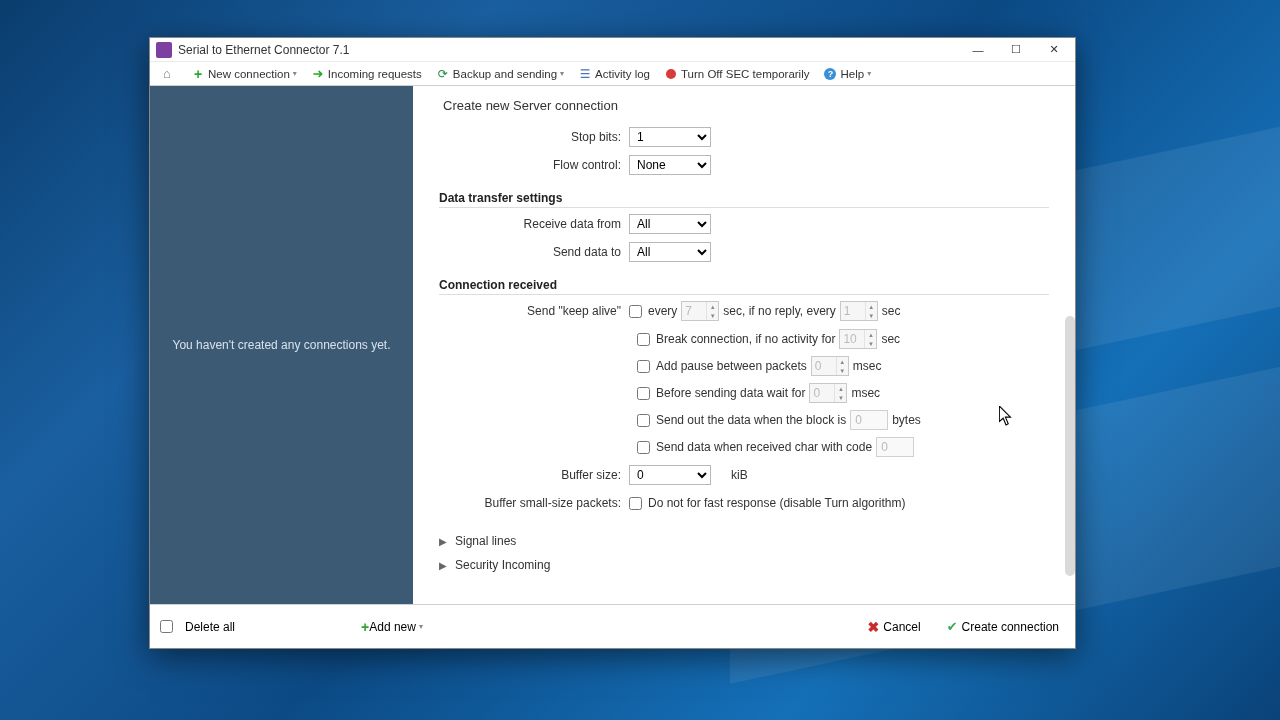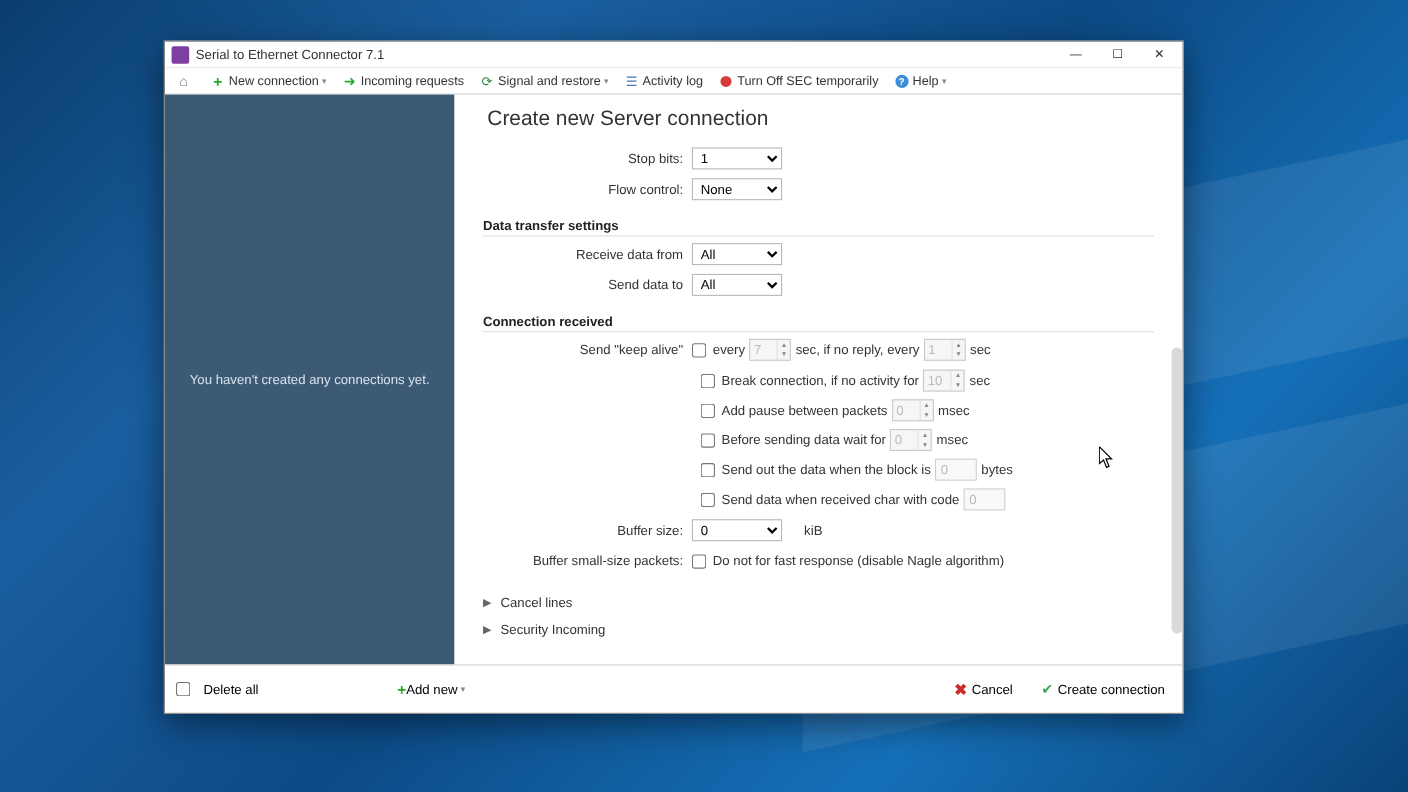--- a/index.html
+++ b/index.html
@@ -19,21 +19,21 @@
 .arrow-in{color:#2aa82a;font-size:13px;}
 .refresh{color:#2b8a3e;font-size:12px;}
 .log-ic{color:#4a78b5;font-size:12px;}
 .home-ic{color:#7a7a7a;font-size:13px;}
 .red-dot{width:10px;height:10px;border-radius:50%;background:#d83b3b;display:inline-block;}
 .help-ic{width:12px;height:12px;border-radius:50%;background:#3b8ed8;color:#fff;font-size:9px;display:inline-flex;align-items:center;justify-content:center;font-weight:bold;}
 .ddarrow{font-size:8px;color:#888;margin-left:3px;}
 .body{flex:1;display:flex;min-height:0;}
 .sidebar{width:263px;background:#3d5a75;color:#d6e2ec;font-size:12px;display:flex;align-items:center;justify-content:center;text-align:center;padding:6px;}
 .content{flex:1;display:flex;flex-direction:column;min-height:0;position:relative;}
-.content-header{padding:12px 30px 8px;font-size:19px;color:#333;}
+.content-header{padding:12px 30px 8px;font-size:13px;color:#333;}
 .scroll-area{flex:1;overflow:hidden;padding:0 26px 10px 26px;font-size:12px;color:#333;position:relative;}
 .form-row{display:flex;align-items:center;margin:4px 0;height:24px;}
 .form-row .lbl{width:190px;text-align:right;padding-right:8px;font-size:12px;color:#333;}
 select,input[type=text]{font-size:12px;border:1px solid #b8b8b8;height:20px;background:#fff;}
 select{width:82px;padding-left:3px;}
 .section-h{font-weight:bold;font-size:12px;color:#222;margin:14px 0 4px;border-bottom:1px solid #ddd;padding-bottom:2px;}
 .cb{width:13px;height:13px;margin:0 6px 0 0;vertical-align:middle;}
 .inline-txt{font-size:12px;color:#333;}
 .spin{display:inline-flex;align-items:stretch;height:20px;border:1px solid #c8c8c8;background:#fff;margin:0 4px;}
 .spin input{border:none;width:24px;font-size:12px;padding:0 3px;color:#aaa;background:transparent;}
@@ -81,21 +81,21 @@
       <span class="ic plus">+</span>
       <span>New connection</span>
       <span class="ddarrow">▾</span>
     </div>
     <div class="tbtn">
       <span class="ic arrow-in">➜</span>
       <span>Incoming requests</span>
     </div>
     <div class="tbtn">
       <span class="ic refresh">⟳</span>
-      <span>Signal and restore</span>
+      <span>Backup and sending</span>
       <span class="ddarrow">▾</span>
     </div>
     <div class="tbtn">
       <span class="ic log-ic">☰</span>
       <span>Activity log</span>
     </div>
     <span class="spacer"></span>
     <div class="tbtn">
       <span class="ic">
           <span class="red-dot"></span>
@@ -218,27 +218,27 @@
 
 
         <div class="form-row">
           <span class="lbl">Buffer size:</span>
           <select><option>0</option></select>
           <span class="inline-txt" style="margin-left:20px;">kiB</span>
         </div>
         <div class="form-row">
           <span class="lbl">Buffer small-size packets:</span>
           <input type="checkbox" class="cb" style="">
-          <span class="inline-txt">Do not for fast response (disable Nagle algorithm)</span>
+          <span class="inline-txt">Do not for fast response (disable Turn algorithm)</span>
         </div>
 
         <div style="height:10px;"></div>
         <div class="expander">
           <span class="chev">▶</span>
-          <span>Cancel lines</span>
+          <span>Signal lines</span>
         </div>
         <div class="expander">
           <span class="chev">▶</span>
           <span>Security Incoming</span>
         </div>
 
       </div>
       <div class="scrollbar-stub"></div>
     </div>
   </div>

